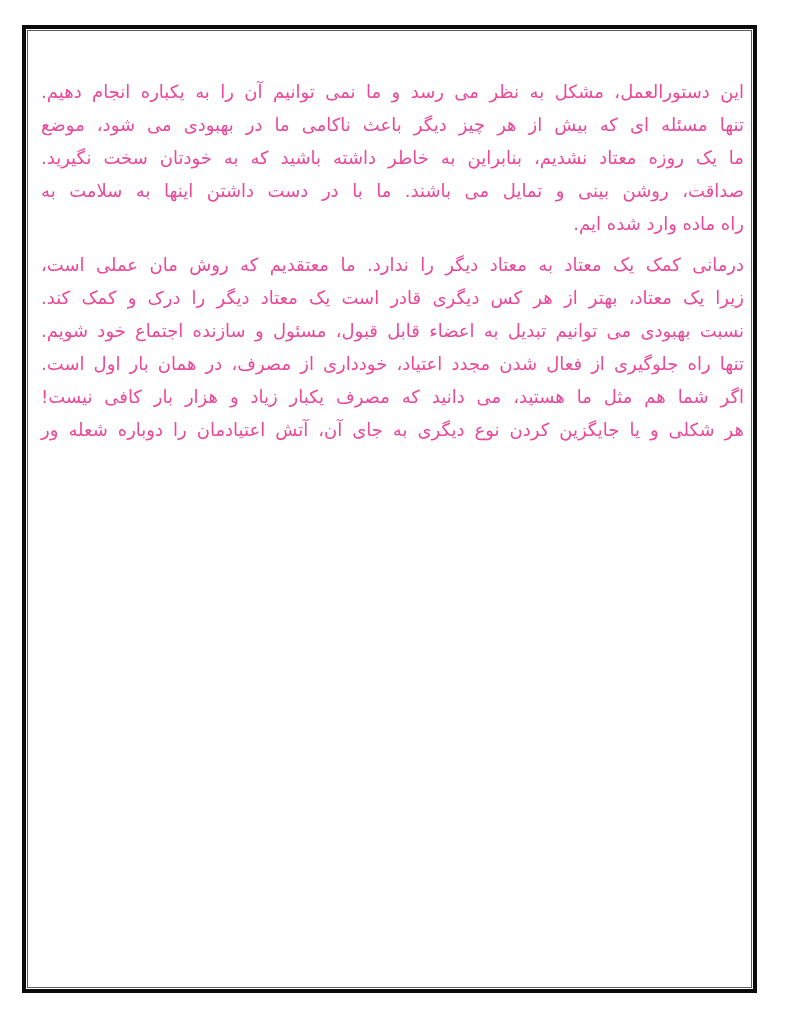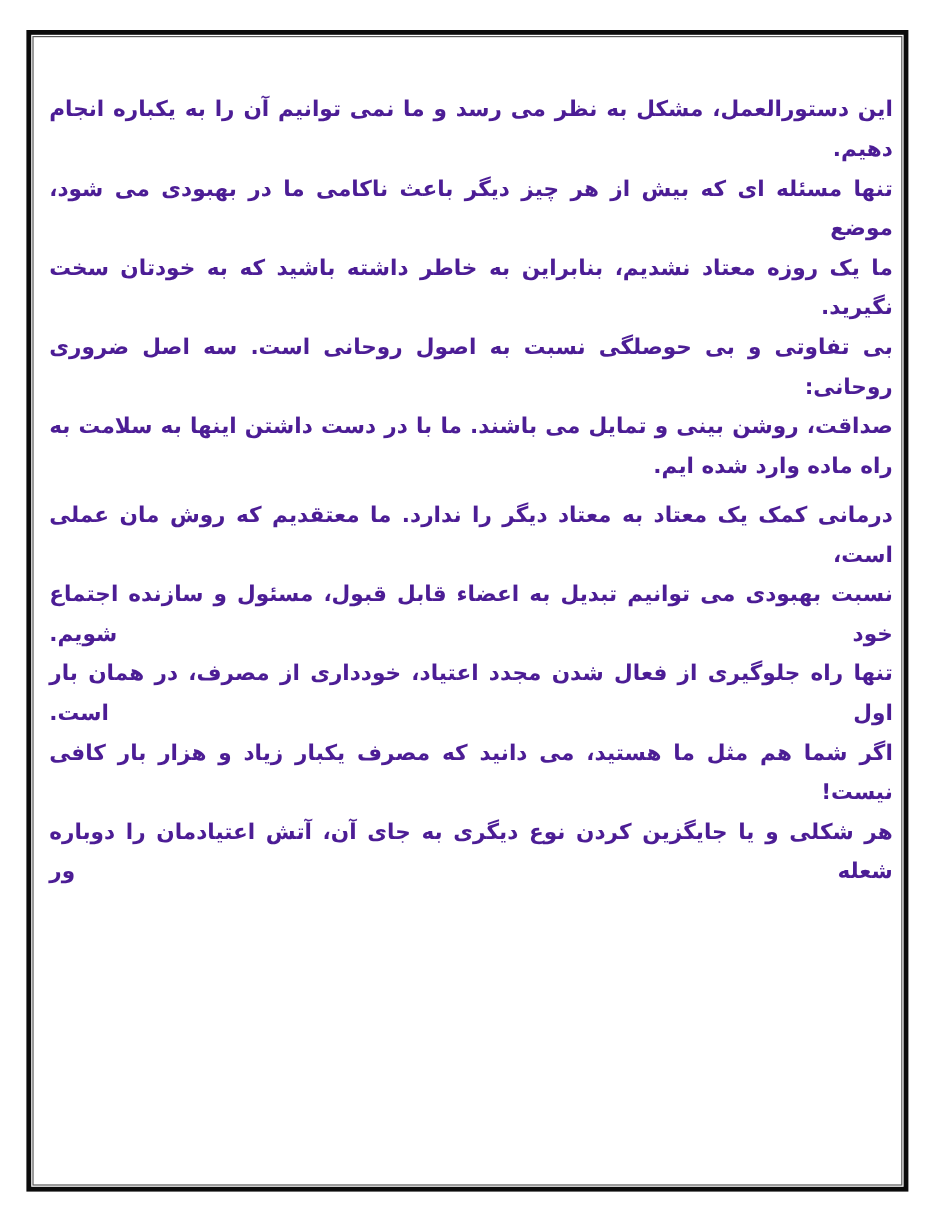--- a/index.html
+++ b/index.html
@@ -29,23 +29,23 @@
     inset: 1px;
     border: 1px solid #5a5a5a;
   }
   .content {
     position: absolute;
     inset: 2px;
     direction: rtl;
     unicode-bidi: embed;
     padding: 44px 7px 0 13px;
     box-sizing: border-box;
-    color: #4c1d95;
+    color: #ec4899;
     font-size: 18px;
-    font-weight: 700;
+    font-weight: 400;
     line-height: 33px;
     overflow: hidden;
   }
   .paragraph {
     margin: 0 0 8px 0;
   }
   .line {
     text-align: justify;
     text-align-last: justify;
     white-space: normal;
@@ -57,25 +57,25 @@
 </head>
 <body>
 
 <div class="frame-outer">
   <div class="frame-inner"></div>
   <div class="content" id="doc-body">
       <div class="paragraph">
         <div class="line">این دستورالعمل، مشکل به نظر می رسد و ما نمی توانیم آن را به یکباره انجام دهیم.</div>
         <div class="line">تنها مسئله ای که بیش از هر چیز دیگر باعث ناکامی ما در بهبودی می شود، موضع</div>
         <div class="line">ما یک روزه معتاد نشدیم، بنابراین به خاطر داشته باشید که به خودتان سخت نگیرید.</div>
-        <div class="line">بی تفاوتی و بی حوصلگی نسبت به اصول روحانی است. سه اصل ضروری روحانی:</div>
         <div class="line">صداقت، روشن بینی و تمایل می باشند. ما با در دست داشتن اینها به سلامت به</div>
         <div class="line last">راه ماده وارد شده ایم.</div>
       </div>
       <div class="paragraph">
         <div class="line">درمانی کمک یک معتاد به معتاد دیگر را ندارد. ما معتقدیم که روش مان عملی است،</div>
+        <div class="line">زیرا یک معتاد، بهتر از هر کس دیگری قادر است یک معتاد دیگر را درک و کمک کند.</div>
         <div class="line">نسبت بهبودی می توانیم تبدیل به اعضاء قابل قبول، مسئول و سازنده اجتماع خود شویم.</div>
         <div class="line">تنها راه جلوگیری از فعال شدن مجدد اعتیاد، خودداری از مصرف، در همان بار اول است.</div>
         <div class="line">اگر شما هم مثل ما هستید، می دانید که مصرف یکبار زیاد و هزار بار کافی نیست!</div>
         <div class="line">هر شکلی و یا جایگزین کردن نوع دیگری به جای آن، آتش اعتیادمان را دوباره شعله ور</div>
       </div>
     </div>
 </div>
 
 </body></html>

